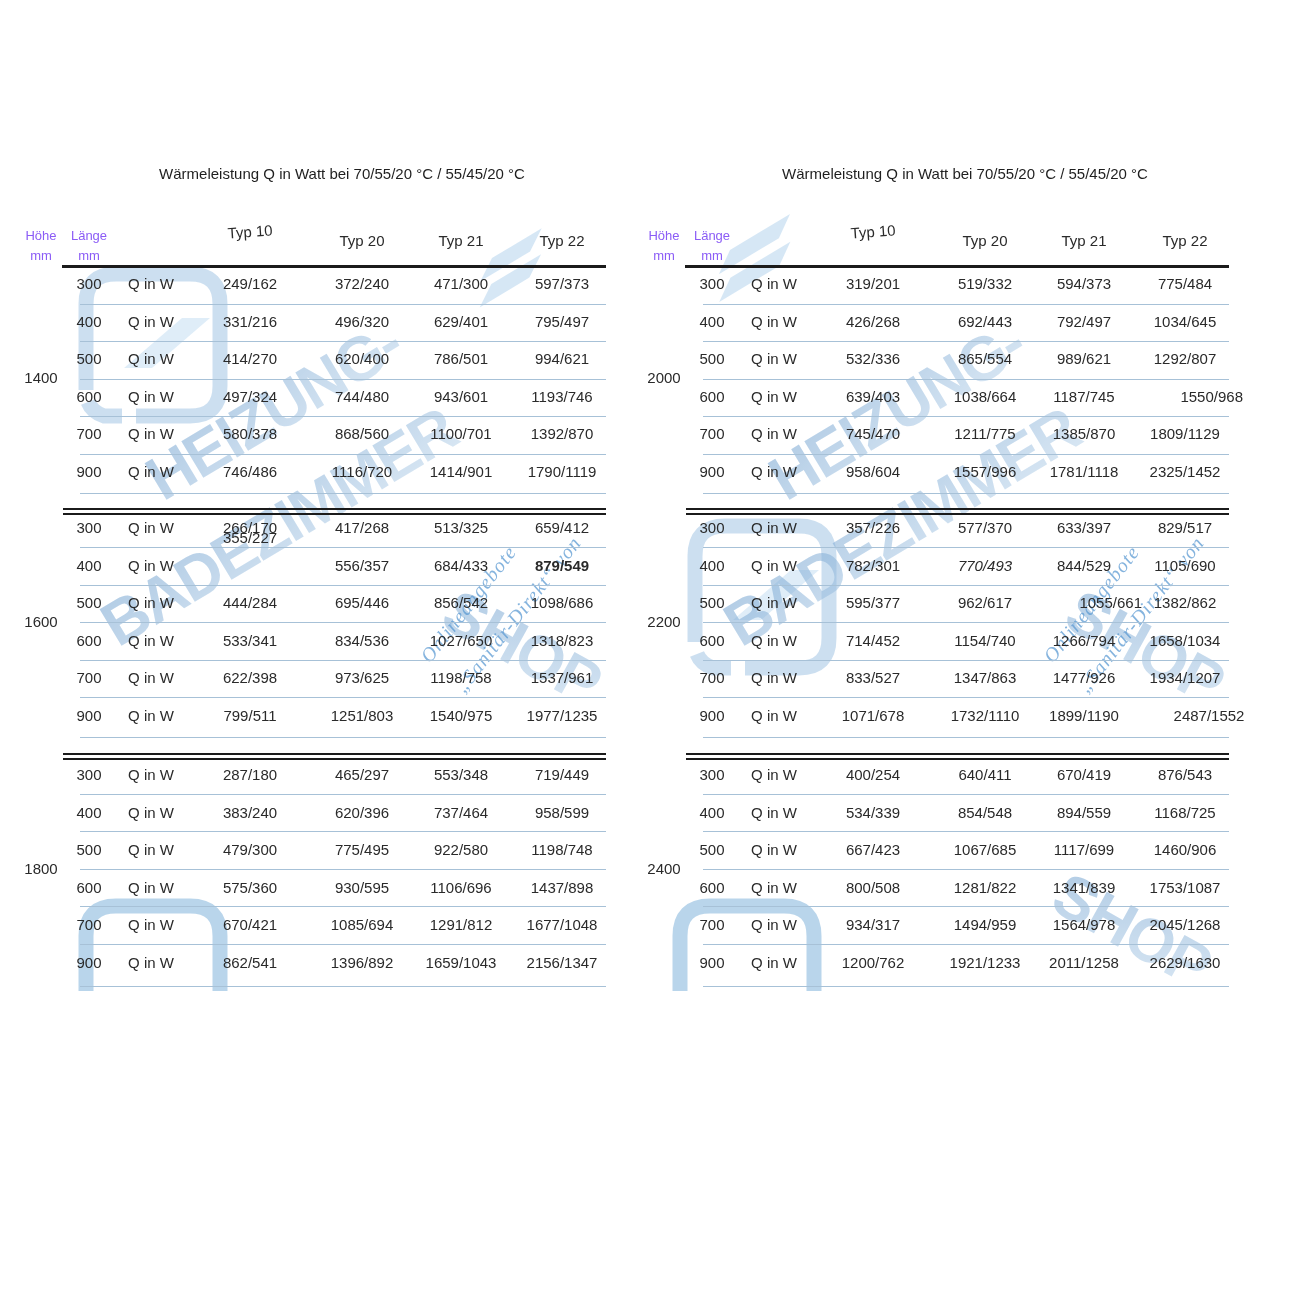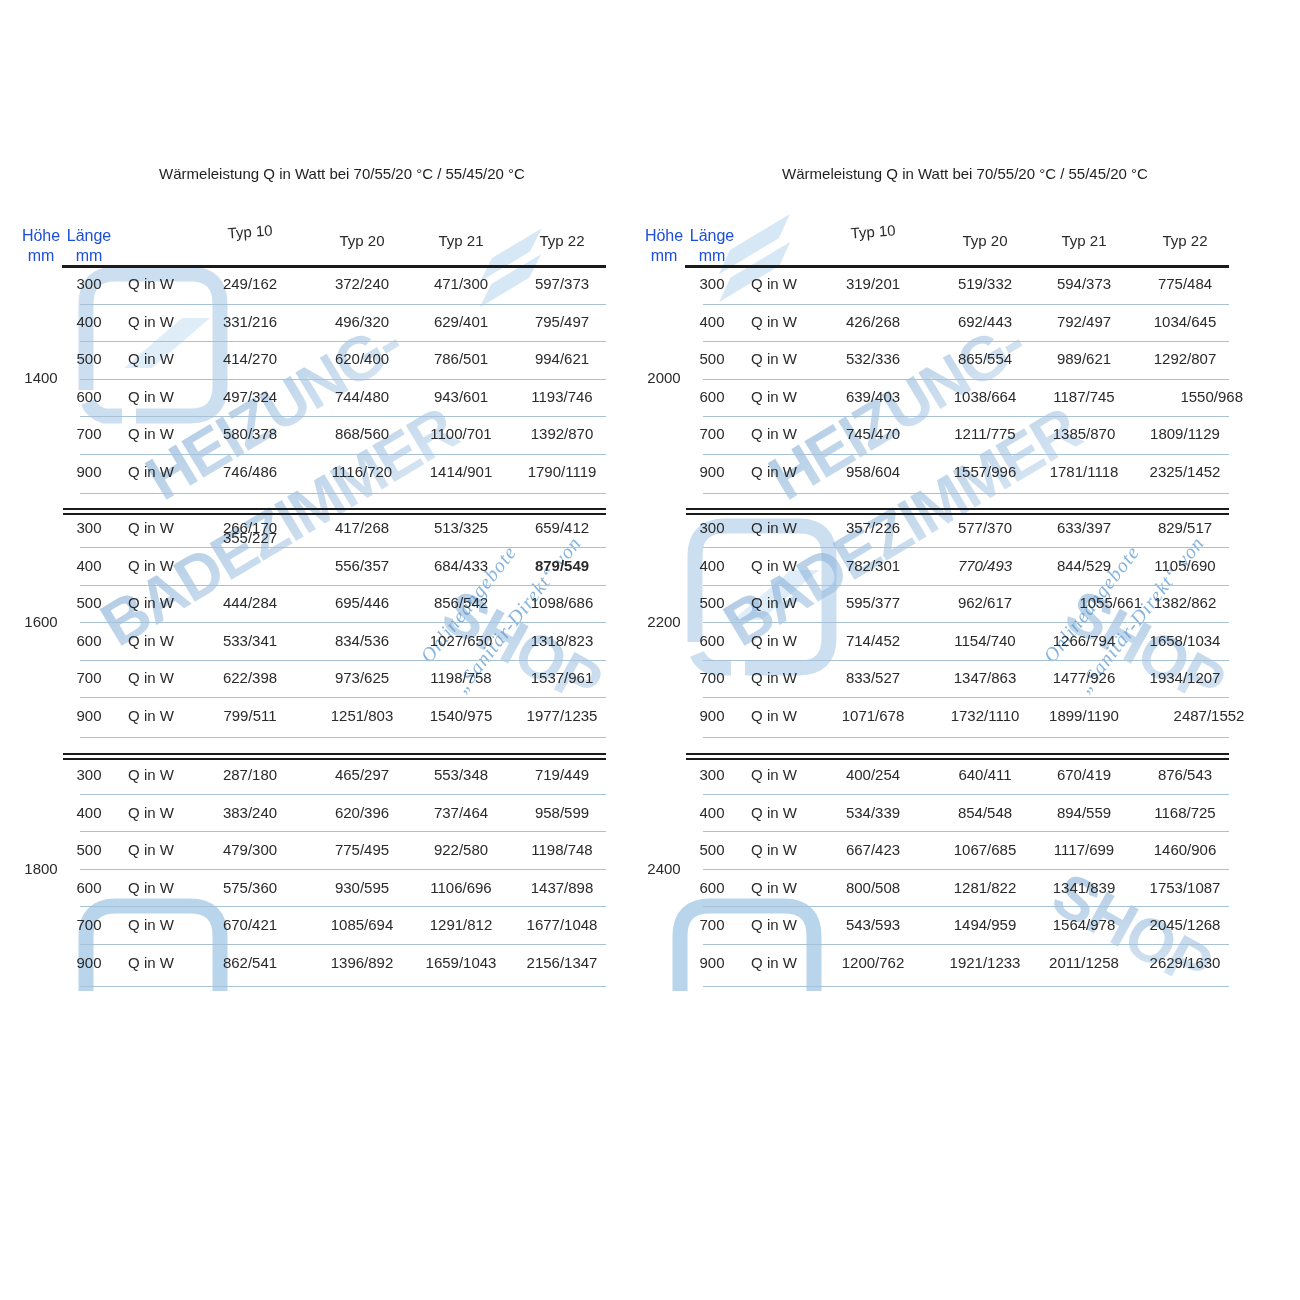--- a/index.html
+++ b/index.html
@@ -12,22 +12,22 @@
              letter-spacing:1px;fill:#5d9bd3;opacity:0.75;}
   .lg{fill:none;stroke:#c6dcee;stroke-width:15;opacity:0.9;}
   .lg2{fill:none;stroke:#b5d3ea;stroke-width:15;opacity:0.95;}
   .sw{fill:#d9eaf7;opacity:0.85;}
   .wing{fill:#cfe3f3;opacity:0.85;}
   .half{position:absolute;top:0;width:677px;height:1300px;z-index:1;}
   .half.right{left:623px;}
   .half.left{left:0;}
   .title{position:absolute;left:92px;top:165px;width:500px;text-align:center;
          font-size:15px;color:#1f1f1f;white-space:nowrap;}
-  .colhead{position:absolute;top:226px;width:54px;text-align:center;font-size:16px;
-           line-height:20px;color:#1d4ed8;}
+  .colhead{position:absolute;top:226px;width:54px;text-align:center;font-size:13px;
+           line-height:20px;color:#8b5cf6;}
   .colhead.hoehe{left:14px;}
   .colhead.laenge{left:62px;}
   .typ{position:absolute;top:232px;width:80px;text-align:center;font-size:15px;color:#2a2a2a;}
   .typ.t0{top:223px;transform:rotate(-4deg);}
   .lbl{position:absolute;text-align:center;font-size:15px;line-height:20px;
        color:#2a2a2a;white-space:nowrap;}
   .rule-dark{position:absolute;background:#1b1b1b;}
   .rule-light{position:absolute;height:1.2px;background:#a7c1d7;}
   .header-rule{left:62px;top:265px;width:544px;height:2.5px;}
 </style>
@@ -377,21 +377,21 @@
         <div class="lbl" style="left: 403px; width: 116px; top: 840px;">1117/699</div>
         <div class="lbl" style="left: 504px; width: 116px; top: 840px;">1460/906</div>
         <div class="lbl" style="left: 62px; width: 54px; top: 878px;">600</div>
         <div class="lbl" style="left: 112px; width: 78px; top: 878px;">Q in W</div>
         <div class="lbl" style="left: 192px; width: 116px; top: 878px;">800/508</div>
         <div class="lbl" style="left: 304px; width: 116px; top: 878px;">1281/822</div>
         <div class="lbl" style="left: 403px; width: 116px; top: 878px;">1341/839</div>
         <div class="lbl" style="left: 504px; width: 116px; top: 878px;">1753/1087</div>
         <div class="lbl" style="left: 62px; width: 54px; top: 915px;">700</div>
         <div class="lbl" style="left: 112px; width: 78px; top: 915px;">Q in W</div>
-        <div class="lbl" style="left: 192px; width: 116px; top: 915px;">543/593</div>
+        <div class="lbl" style="left: 192px; width: 116px; top: 915px;">934/317</div>
         <div class="lbl" style="left: 304px; width: 116px; top: 915px;">1494/959</div>
         <div class="lbl" style="left: 403px; width: 116px; top: 915px;">1564/978</div>
         <div class="lbl" style="left: 504px; width: 116px; top: 915px;">2045/1268</div>
         <div class="lbl" style="left: 62px; width: 54px; top: 953px;">900</div>
         <div class="lbl" style="left: 112px; width: 78px; top: 953px;">Q in W</div>
         <div class="lbl" style="left: 192px; width: 116px; top: 953px;">1200/762</div>
         <div class="lbl" style="left: 304px; width: 116px; top: 953px;">1921/1233</div>
         <div class="lbl" style="left: 403px; width: 116px; top: 953px;">2011/1258</div>
         <div class="lbl" style="left: 504px; width: 116px; top: 953px;">2629/1630</div>
       </div>

